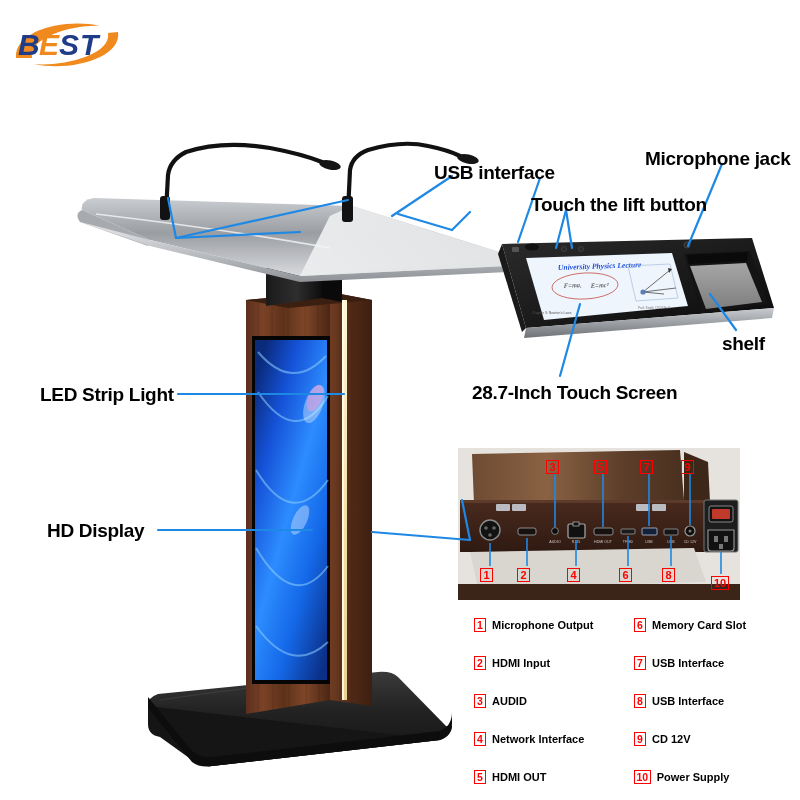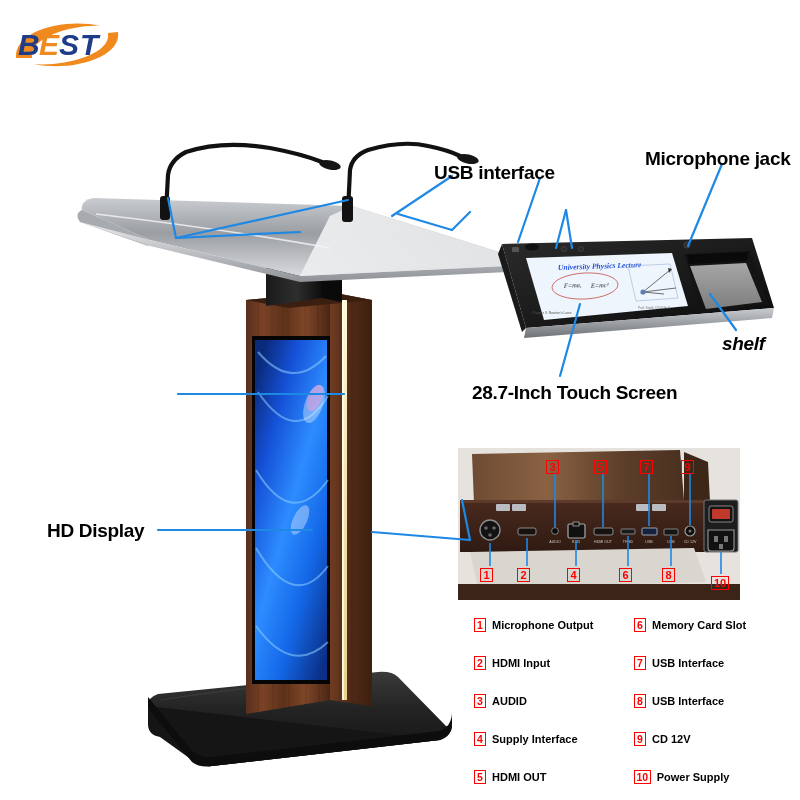--- a/index.html
+++ b/index.html
@@ -430,41 +430,43 @@
 
       <path d="M158 530 L312 530"></path>
 
       <path d="M372 532 L470 540"></path>
       <path d="M470 540 L462 500"></path>
     </g>
   </svg>
 
   <div class="label" style="left:434px; top:162px; font-size:19px;">USB interface</div>
   <div class="label" style="left:645px; top:148px; font-size:19px;">Microphone jack</div>
+  <div class="label" style="left:531px; top:194px; font-size:19px;">Touch the lift button</div>
   <div class="label" style="left:472px; top:382px; font-size:19px;">28.7-Inch Touch Screen</div>
-  <div class="label" style="left:722px; top:333px; font-size:19px;font-style:italic;">shelf</div>
+  <div class="label" style="left:722px; top:333px; font-size:19px;">shelf</div>
+  <div class="label" style="left:40px;  top:384px; font-size:19px;">LED Strip Light</div>
   <div class="label" style="left:47px;  top:520px; font-size:19px;text-align:center;">HD Display</div>
 
   <div id="legend">
     <div class="legend-col" id="legend-col-left">
       <div class="legend-item">
         <span class="legend-box">1</span>
         <span class="legend-text">Microphone Output</span>
       </div>
       <div class="legend-item">
         <span class="legend-box">2</span>
         <span class="legend-text">HDMI Input</span>
       </div>
       <div class="legend-item">
         <span class="legend-box">3</span>
         <span class="legend-text">AUDID</span>
       </div>
       <div class="legend-item">
         <span class="legend-box">4</span>
-        <span class="legend-text">Supply Interface</span>
+        <span class="legend-text">Network Interface</span>
       </div>
       <div class="legend-item">
         <span class="legend-box">5</span>
         <span class="legend-text">HDMI OUT</span>
       </div>
     </div>
     <div class="legend-col" id="legend-col-right">
       <div class="legend-item">
         <span class="legend-box">6</span>
         <span class="legend-text">Memory Card Slot</span>

